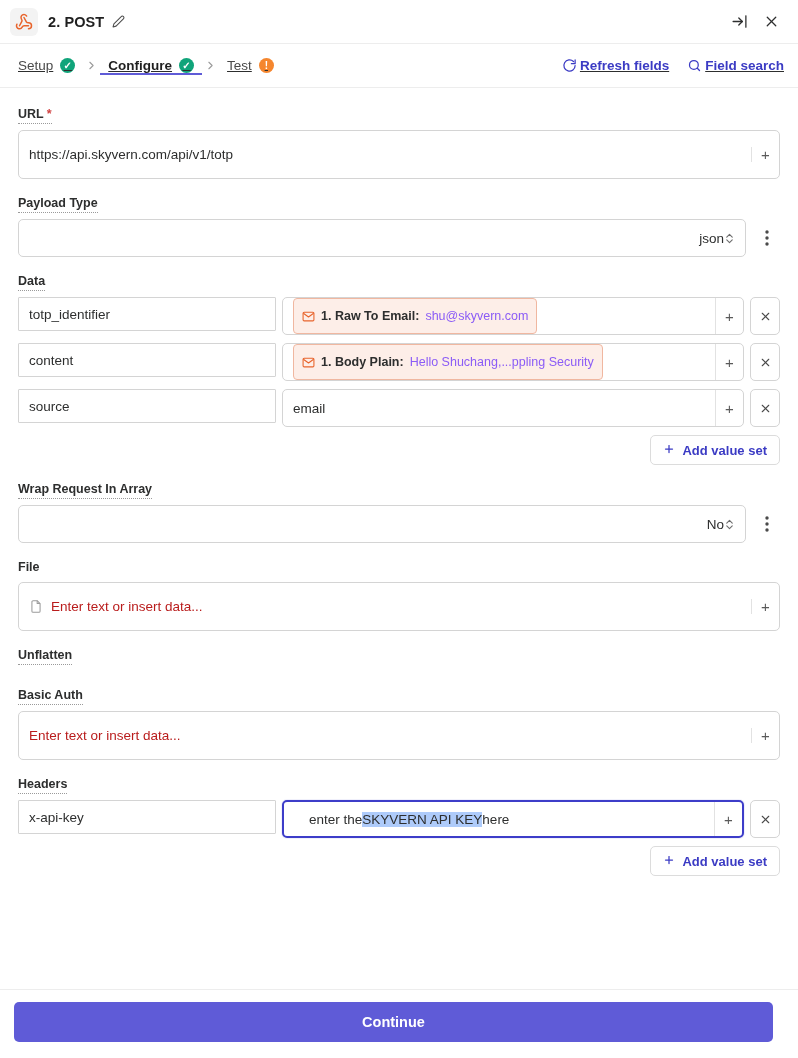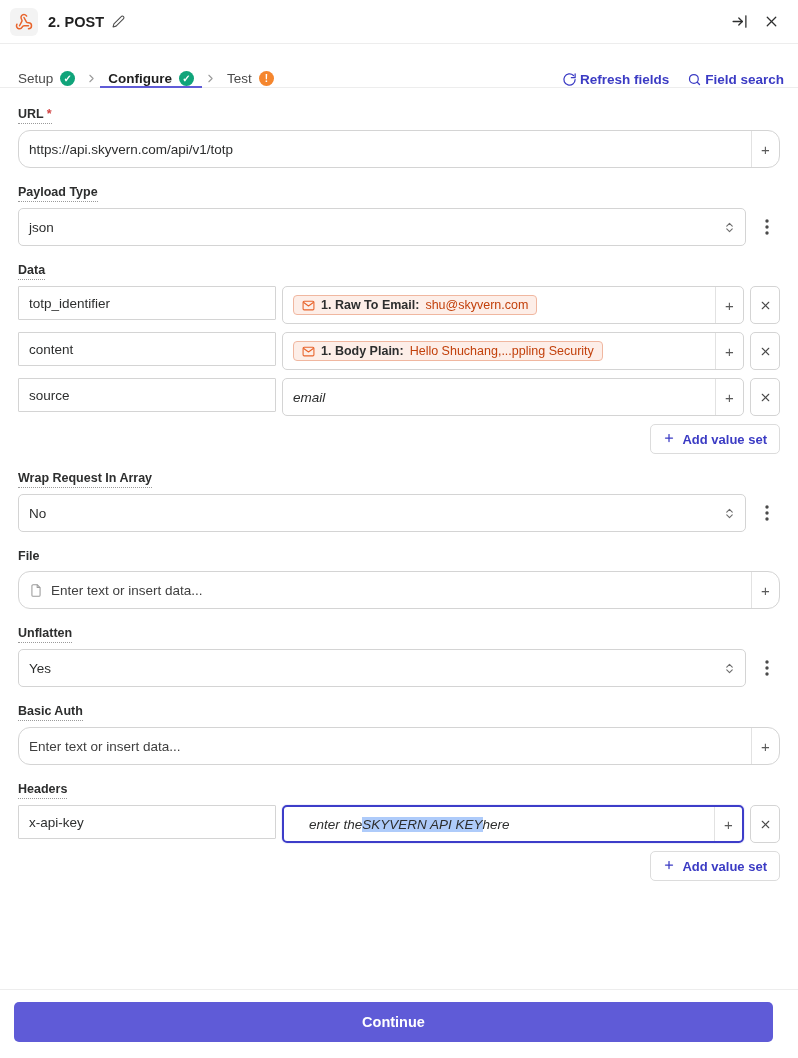--- a/index.html
+++ b/index.html
@@ -55,24 +55,25 @@
     display: flex; align-items: center; justify-content: center;
     color: #2d2e2e;
     cursor: pointer;
     margin-left: 6px;
   }
 
   
   .stepsbar {
     height: 44px;
     display: flex;
-    align-items: flex-end;
+    align-items: center;
     padding: 0 14px 0 10px;
     border-bottom: 1px solid #ededed;
     flex: none;
+    text-decoration: underline;
   }
   .steps { display: flex; align-items: stretch; }
   .step {
     display: flex; align-items: center;
     gap: 7px;
     padding: 0 8px;
     font-size: 13.5px;
     color: #4a4a4a;
     cursor: pointer;
     border-bottom: 2px solid transparent;
@@ -129,32 +130,32 @@
     line-height: 15px;
   }
   .field-label.plain { border-bottom: none; }
   .req { color: #d14343; font-weight: 700; margin-left: 3px; }
 
   .input-row { display: flex; align-items: stretch; gap: 8px; }
   .control {
     flex: 1 1 auto;
     min-height: 38px;
     border: 1px solid #d4d4d4;
-    border-radius: 12px;
+    border-radius: 5px;
     background: #fff;
     display: flex;
     align-items: center;
-    padding: 0 10px;
+    padding: 16px 10px;
     font-size: 13.5px;
     color: #2d2e2e;
     position: relative;
   }
   .control.withbtn { padding-right: 0; }
   .control .val { flex: 1 1 auto; overflow: hidden; white-space: nowrap; text-overflow: ellipsis; }
-  .placeholder { color: #404040; }
+  .placeholder { color: #b91c1c; }
 
   .plusbtn {
     width: 28px;
     min-width: 28px;
     align-self: stretch;
     border-left: 1px solid #e2e2e2;
     display: flex; align-items: center; justify-content: center;
     color: #5a5a5a;
     cursor: pointer;
     font-size: 15px;
@@ -176,21 +177,21 @@
   .selectwrap { display: flex; align-items: stretch; gap: 8px; }
   .select {
     flex: 1 1 auto;
     height: 38px;
     border: 1px solid #d4d4d4;
     border-radius: 5px;
     background: #fff;
     display: flex; align-items: center;
     padding: 0 10px;
     font-size: 13.5px;
-    justify-content: space-between;
+    justify-content: flex-end;
   }
   .chev {
     color: #6d6d6d;
     display: flex; flex-direction: column; align-items: center;
     line-height: 6px;
     font-size: 9px;
   }
   .kebab {
     width: 26px; min-width: 26px;
     display: flex; align-items: center; justify-content: center;
@@ -233,31 +234,31 @@
     box-shadow: 0 0 0 1px rgba(61,61,201,.08);
     padding-left: 25px;
   }
   .token {
     display: inline-flex;
     align-items: center;
     gap: 6px;
     border: 1px solid #f0b7a0;
     background: #fdeee8;
     border-radius: 4px;
-    height: 20px;
+    height: 36px;
     padding: 0 8px;
     font-size: 12.5px;
     max-width: 100%;
     overflow: hidden;
     white-space: nowrap;
   }
   .token .tlabel { font-weight: 700; color: #2d2e2e; }
-  .token .tval { color: #c2410c; }
+  .token .tval { color: #8b5cf6; }
   .token .envelope { color: #e8642c; display: flex; }
-  .valtext { font-size: 13.5px; color: #2d2e2e; font-style: italic; }
+  .valtext { font-size: 13.5px; color: #2d2e2e; }
   .sel-highlight { background: #aecbfa; text-align: center; }
 
   .addset-row { display: flex; justify-content: flex-end; margin-top: 4px; }
   .addset {
     display: flex; align-items: center; gap: 7px;
     border: 1px solid #dcdcdc;
     border-radius: 5px;
     height: 30px;
     padding: 0 12px;
     font-size: 13px;
@@ -527,38 +528,20 @@
             </svg>
           </span>
           <span class="val placeholder">Enter text or insert data...</span>
           <div class="plusbtn">+</div>
         </div>
       </div>
     </div>
 
     <div class="field">
       <div class="field-label">Unflatten</div>
-      <div class="selectwrap">
-        <div class="select">
-          <span>Yes</span>
-          <span class="chev">
-            <svg width="11" height="15" viewBox="0 0 24 32" fill="none" stroke="#6d6d6d" stroke-width="2.4" stroke-linecap="round" stroke-linejoin="round">
-              <path d="m6 13 6-6 6 6"></path>
-                <path d="m6 19 6 6 6-6"></path>
-            </svg>
-          </span>
-        </div>
-        <div class="kebab">
-          <svg width="4" height="16" viewBox="0 0 4 16" fill="#4a4a4a">
-              <circle cx="2" cy="2" r="1.7"></circle>
-              <circle cx="2" cy="8" r="1.7"></circle>
-              <circle cx="2" cy="14" r="1.7"></circle>
-            </svg>
-        </div>
-      </div>
     </div>
 
     <div class="field">
       <div class="field-label">Basic Auth</div>
       <div class="input-row">
         <div class="control withbtn">
           <span class="val placeholder">Enter text or insert data...</span>
           <div class="plusbtn">+</div>
         </div>
       </div>

